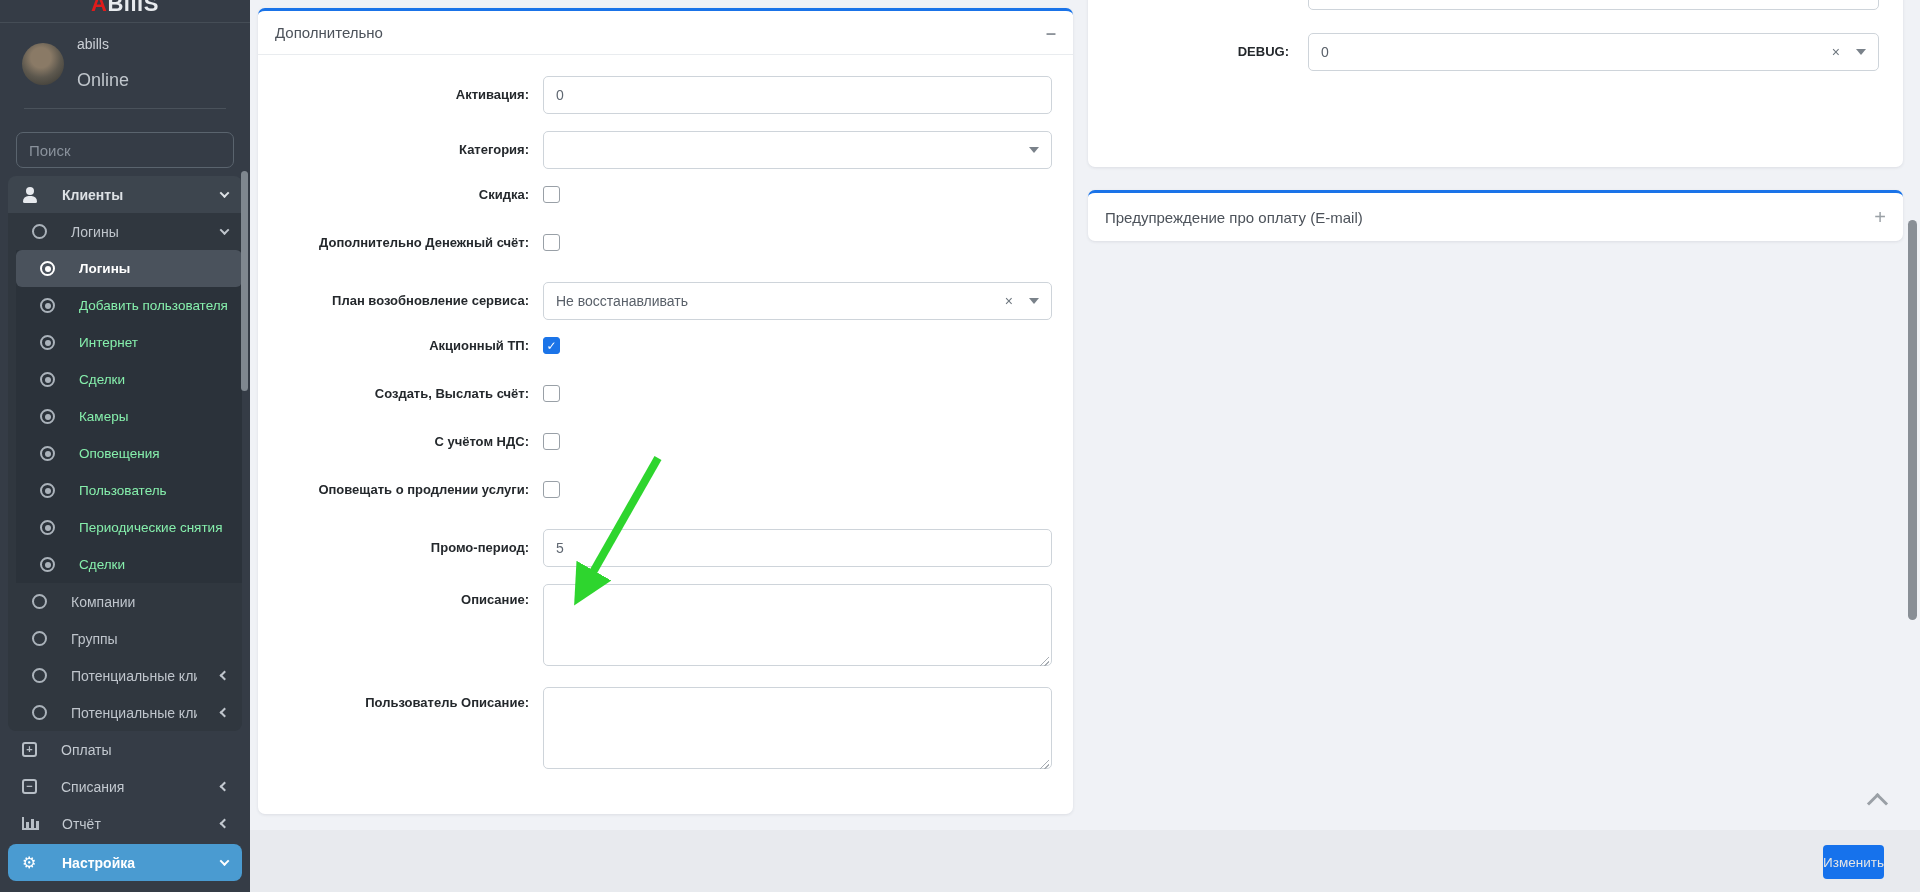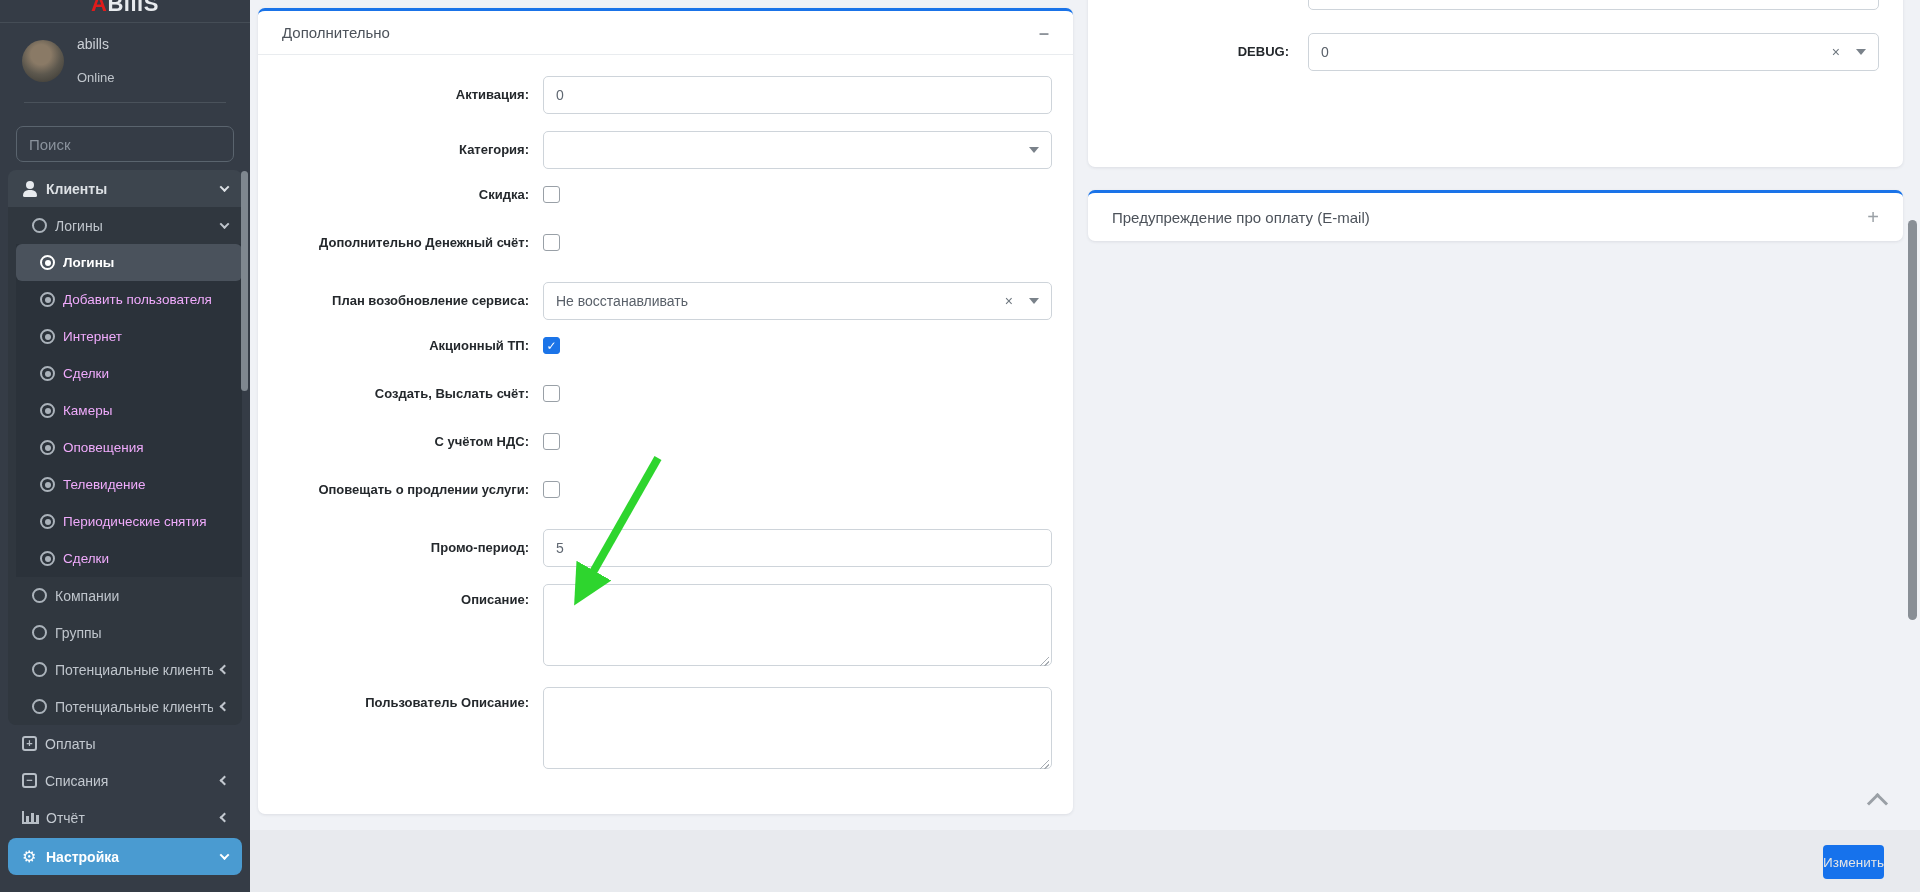--- a/index.html
+++ b/index.html
@@ -16,37 +16,37 @@
     position:relative; top:-9px; color:#e8ebee; }
   .logo-text .brand-a { color:#e01b1b; }
   .user-block { display:flex; align-items:center; gap:13px; padding:13px 22px 18px 22px;
     position:relative; }
   .user-block::after { content:""; position:absolute; left:24px; right:24px; bottom:0;
     border-bottom:1px solid #4a525b; }
   .avatar { width:42px; height:42px; border-radius:50%;
     background:radial-gradient(circle at 45% 35%, #8a7a66 0 28%, #5d584e 55%, #33332f 100%);
     flex:0 0 auto; }
   .user-name { font-size:14px; color:#ccd1d7; }
-  .user-status { font-size:13px; color:#c0c6cc; margin-top:18px; }
+  .user-status { font-size:18px; color:#c0c6cc; margin-top:18px; }
 
   .search-wrap { margin:23px 16px 8px 16px; height:36px; display:flex;
     border:1px solid #5a646e; border-radius:7px; overflow:hidden; }
   .search-input { flex:1; background:transparent; border:0; outline:none;
     padding:0 12px; font-size:15px; color:#c4cad1; font-family:inherit; }
   .search-input::placeholder { color:#8a929c; }
 
   .menu { padding:0 8px; font-size:14px; color:#c3c9d0; }
-  .mrow { height:37px; display:flex; align-items:center; gap:8px; padding:0 14px;
+  .mrow { height:37px; display:flex; align-items:center; gap:24px; padding:0 14px;
     cursor:pointer; white-space:nowrap; }
   .mrow .mlabel { flex:1; overflow:hidden; text-overflow:clip; }
   .group-head { background:#3d454e; border-radius:8px 8px 0 0; color:#dde1e5; font-weight:600; }
   .sub1 { background:#30373f; border-radius:0 0 8px 8px; overflow:hidden; }
   .sub1 > .mrow { padding-left:24px; color:#bfc5cc; }
   .sub2 { background:#2b323a; margin-left:8px; }
-  .sub2 > .mrow { padding-left:24px; font-size:13.5px; color:#f0abfc; }
+  .sub2 > .mrow { padding-left:24px; font-size:13.5px; color:#86efac; }
   .sub2 > .mrow.active { background:#4a525c; border-radius:6px; color:#fff; font-weight:600; }
   .toprow { color:#c3c9d0; }
 
   
   .icon-person { width:16px; height:16px; position:relative; flex:0 0 16px; }
   .icon-person::before { content:""; position:absolute; left:4px; top:0;
     width:8px; height:8px; border-radius:50%; background:#e7eaee; }
   .icon-person::after { content:""; position:absolute; left:1px; top:9px;
     width:14px; height:7px; border-radius:7px 7px 2px 2px; background:#e7eaee; }
   .icon-circle { width:15px; height:15px; border:2px solid #aab2ba; border-radius:50%;
@@ -77,21 +77,21 @@
     margin-top:2px; }
   .side-scroll { position:absolute; right:2px; top:171px; width:7px; height:220px;
     background:#7f878f; border-radius:4px; }
 
   
   .main { position:absolute; left:250px; top:0; width:1670px; height:892px;
     background:#f0f2f6; }
   .card { position:absolute; background:#fff; border-radius:7px;
     box-shadow:0 1px 3px rgba(40,50,70,.10); }
   .card-top { border-top:3px solid #1a73e8; }
-  .card-header { height:44px; display:flex; align-items:center; padding:0 24px;
+  .card-header { height:44px; display:flex; align-items:center; padding:0 17px;
     border-bottom:1px solid #e9ecef; }
   .card-title { font-size:15px; color:#4c525a; flex:1; }
   .collapse-btn { font-size:18px; font-weight:700; color:#8d939a; cursor:pointer;
     background:none; border:0; line-height:1; font-family:inherit; }
 
   .card-left { left:8px; top:8px; width:815px; height:806px; }
   .card-body { padding:21px; }
   .frow { display:flex; margin-bottom:17px; }
   .frow.cb { margin-bottom:31px; align-items:flex-start; }
   .flabel { width:250px; margin-right:14px; text-align:right; font-size:13px;
@@ -205,21 +205,21 @@
         <div class="mrow">
           <span class="icon-dotcircle"></span>
           <span class="mlabel">Камеры</span>
         </div>
         <div class="mrow">
           <span class="icon-dotcircle"></span>
           <span class="mlabel">Оповещения</span>
         </div>
         <div class="mrow">
           <span class="icon-dotcircle"></span>
-          <span class="mlabel">Телевидение</span>
+          <span class="mlabel">Пользователь</span>
         </div>
         <div class="mrow">
           <span class="icon-dotcircle"></span>
           <span class="mlabel">Периодические снятия</span>
         </div>
         <div class="mrow">
           <span class="icon-dotcircle"></span>
           <span class="mlabel">Сделки</span>
         </div>
       </div>

